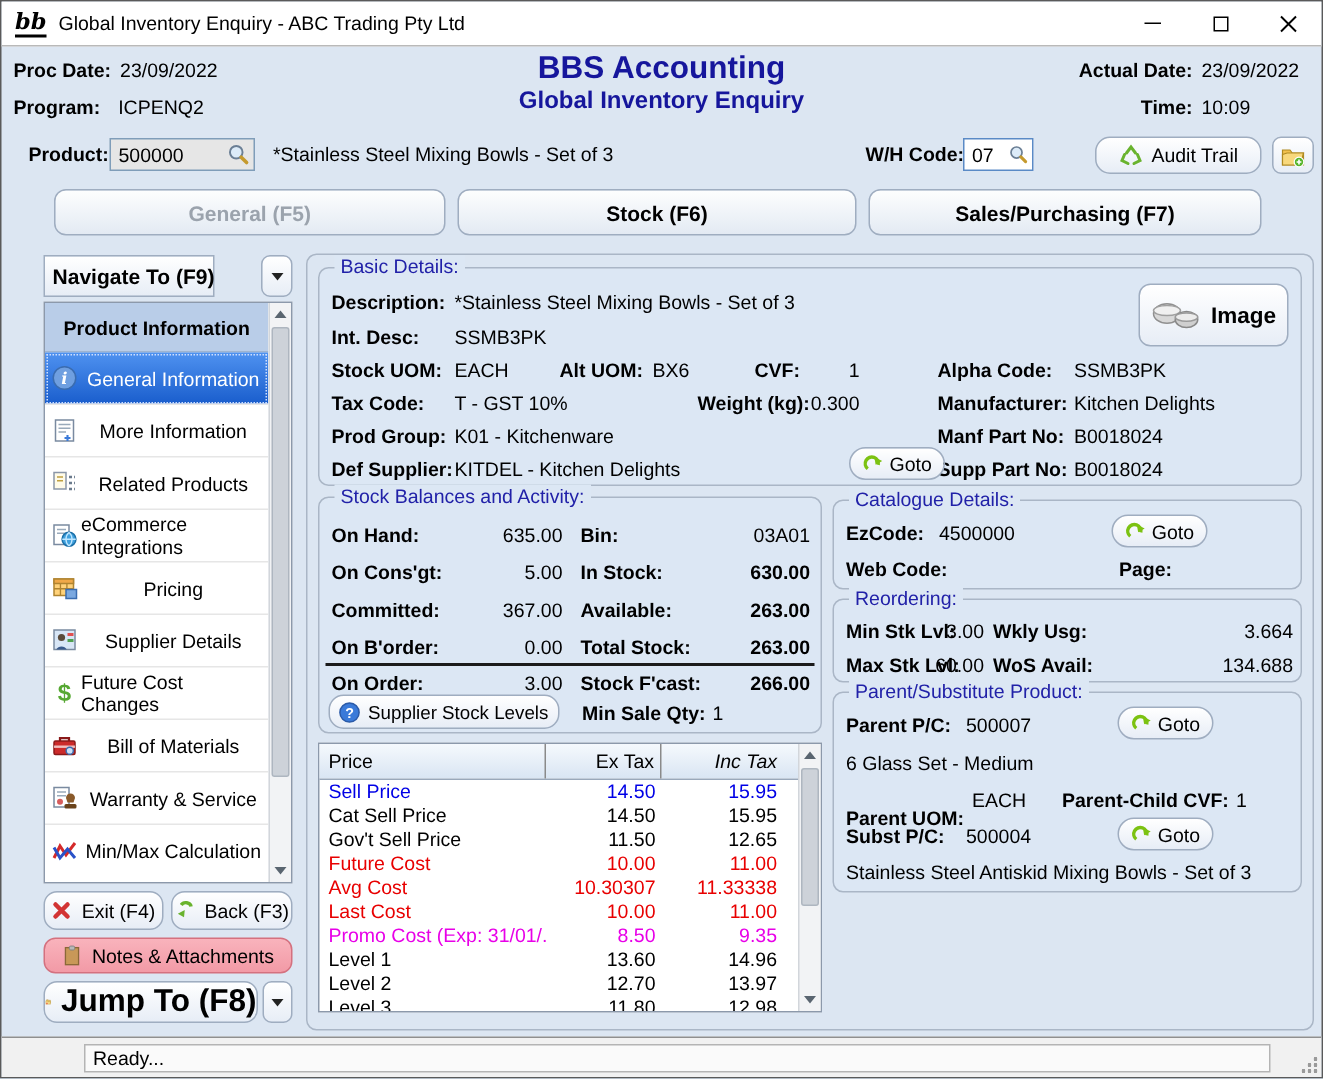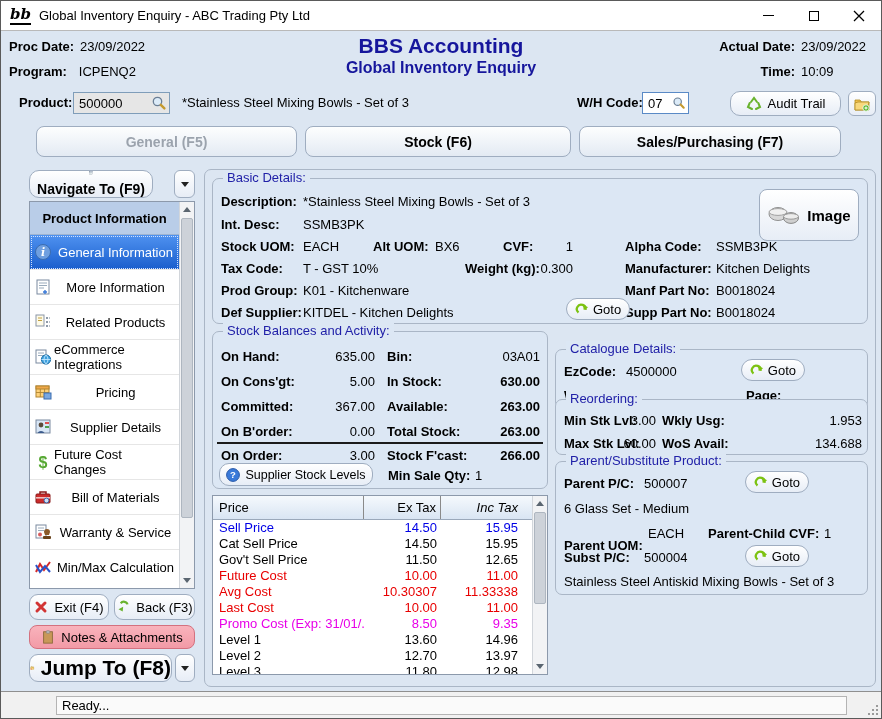--- a/index.html
+++ b/index.html
@@ -192,21 +192,21 @@
   <div class="abs tab disabled" style="left:35px;top:125px;width:261px;height:31px;">
       <span>General (F5)</span>
     </div>
   <div class="abs tab" style="left:304px;top:125px;width:266px;height:31px;">
       <span>Stock (F6)</span>
     </div>
   <div class="abs tab" style="left:578px;top:125px;width:262px;height:31px;">
       <span>Sales/Purchasing (F7)</span>
     </div>
 
-  <div class="abs btn" style="left:28px;top:169px;width:124px;height:28px;border-radius:10px;font-weight:bold;font-size:14px;flex-direction:column;">
+  <div class="abs btn" style="left:28px;top:169px;width:114px;height:28px;border-radius:0;font-weight:bold;font-size:14px;">
     <svg class="icon16" viewBox="0 0 16 16">
       <rect x="2" y="2" width="11" height="12" fill="#fff" stroke="#6a7a8c"></rect>
       <rect x="2" y="2" width="11" height="3" fill="#c8d4e4" stroke="#6a7a8c"></rect>
       <path d="M4 8 h7 M4 10.5 h7" stroke="#8aa" stroke-width="1"></path>
     </svg>
     <span class="cap">Navigate To (F9)</span>
   </div>
   <div class="abs drop-btn" style="left:173px;top:169px;width:21px;height:28px;">
       <span class="tri-dn-sm"></span>
     </div>
@@ -380,21 +380,21 @@
       <span class="fld" style="left:503px;top:124px;">B0018024</span>
 
       <div class="btn goto-btn" style="left:353px;top:119px;">
         <svg class="icon14" viewBox="0 0 16 16">
             <path d="M4 12 a5 5 0 1 1 8 -3" fill="none" stroke="#7cc212" stroke-width="2.6"></path>
             <path d="M9 3 L15 6 L10 9 Z" fill="#7cc212"></path>
           </svg>
         <span class="cap">Goto</span>
       </div>
 
-      <div class="btn" style="position:absolute;right:8px;top:10px;width:100px;height:52px;border-radius:8px;font-weight:bold;font-size:15px;">
+      <div class="btn" style="position:absolute;right:8px;top:10px;width:100px;height:42px;border-radius:8px;font-weight:bold;font-size:15px;">
         <svg width="34" height="22" viewBox="0 0 34 22">
           <ellipse cx="11" cy="10" rx="9" ry="6.5" fill="#d8d8d8" stroke="#909090"></ellipse>
           <ellipse cx="11" cy="8" rx="9" ry="3.4" fill="#f0f0f0" stroke="#a0a0a0"></ellipse>
           <ellipse cx="24" cy="14" rx="7.5" ry="5.4" fill="#cfcfcf" stroke="#888"></ellipse>
           <ellipse cx="24" cy="12.4" rx="7.5" ry="2.8" fill="#ececec" stroke="#9a9a9a"></ellipse>
         </svg>
         <span class="cap">Image</span>
       </div>
     </div>
 
@@ -507,21 +507,21 @@
         <div class="scroll-arrow" style="top:0;">
             <span class="tri-up"></span>
           </div>
         <div class="thumb" style="top:16px;height:92px;"></div>
         <div class="scroll-arrow" style="bottom:0;">
             <span class="tri-down"></span>
           </div>
       </div>
     </div>
 
-    <div class="grp" style="left:350px;top:163px;width:313px;height:60px;margin-top:16px;">
+    <div class="grp" style="left:350px;top:163px;width:313px;height:60px;">
       <span class="grp-title">Catalogue Details:</span>
       <span class="fld b" style="left:8px;top:12px;">EzCode:</span>
       <span class="fld" style="left:70px;top:12px;">4500000</span>
       <div class="btn goto-btn" style="right:62px;top:9px;">
         <svg class="icon14" viewBox="0 0 16 16">
             <path d="M4 12 a5 5 0 1 1 8 -3" fill="none" stroke="#7cc212" stroke-width="2.6"></path>
             <path d="M9 3 L15 6 L10 9 Z" fill="#7cc212"></path>
           </svg>
         <span class="cap">Goto</span>
       </div>
@@ -529,21 +529,21 @@
       <span class="fld" style="left:78px;top:36px;"></span>
       <span class="fld b" style="left:190px;top:36px;">Page:</span>
       <span class="fld" style="left:230px;top:36px;"></span>
     </div>
 
     <div class="grp" style="left:350px;top:229px;width:313px;height:56px;">
       <span class="grp-title">Reordering:</span>
       <span class="fld b" style="left:8px;top:11px;">Min Stk Lvl:</span>
       <span class="fld" style="left:52px;top:11px;width:48px;text-align:right;">3.00</span>
       <span class="fld b" style="left:106px;top:11px;">Wkly Usg:</span>
-      <span class="fld" style="left:236px;top:11px;width:70px;text-align:right;">1.953</span>
+      <span class="fld" style="left:236px;top:11px;width:70px;text-align:right;">3.664</span>
       <span class="fld b" style="left:8px;top:34px;">Max Stk Lvl:</span>
       <span class="fld" style="left:52px;top:34px;width:48px;text-align:right;">60.00</span>
       <span class="fld b" style="left:106px;top:34px;">WoS Avail:</span>
       <span class="fld" style="left:236px;top:34px;width:70px;text-align:right;">134.688</span>
     </div>
 
     <div class="grp" style="left:350px;top:291px;width:313px;height:134px;">
       <span class="grp-title">Parent/Substitute Product:</span>
       <span class="fld b" style="left:8px;top:12px;">Parent P/C:</span>
       <span class="fld" style="left:88px;top:12px;">500007</span>

